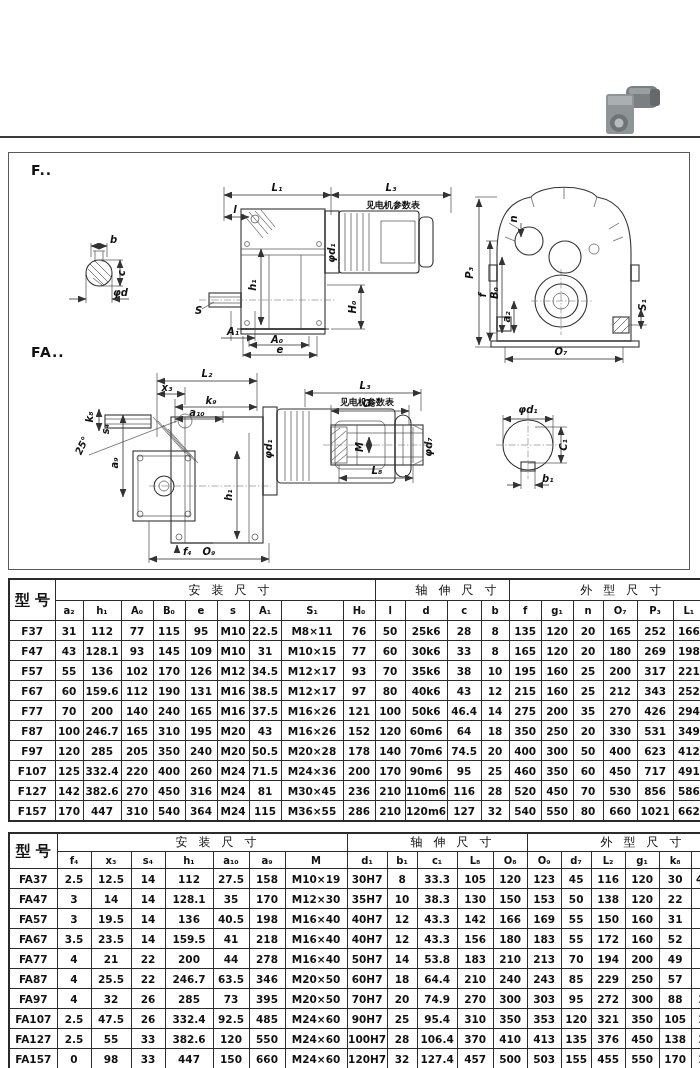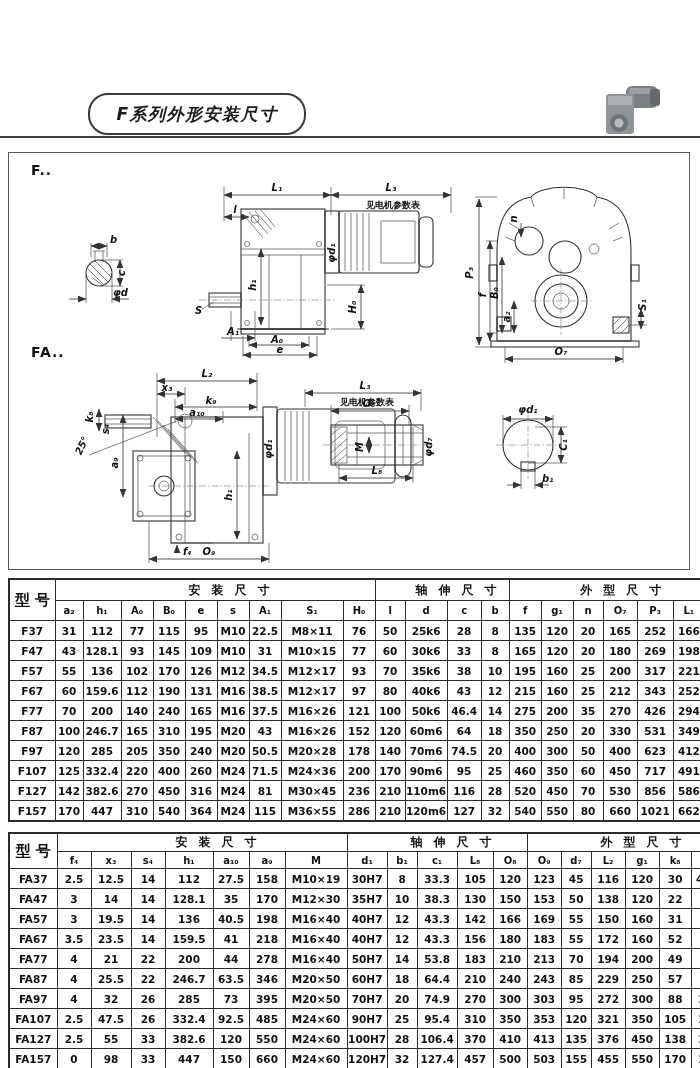--- a/index.html
+++ b/index.html
@@ -19,35 +19,32 @@
   svg text{font:italic 700 10px "DejaVu Sans",sans-serif;fill:#111;}
   svg text.cn{font:700 9px "DejaVu Sans",sans-serif;font-style:normal;}
   svg text.cap{font:700 14px "DejaVu Sans",sans-serif;font-style:normal;letter-spacing:1px;}
   
   table{position:absolute;left:8px;width:684px;border-collapse:collapse;table-layout:fixed;
         border:2px solid #2b2b2b;}
   th,td{border:1px solid #2b2b2b;text-align:center;vertical-align:middle;padding:0;
         overflow:hidden;white-space:nowrap;color:#111;}
   td{font-size:10.5px;font-weight:700;height:19px;}
   th.col-h{font-size:10px;font-weight:700;height:19px;}
-  th.group-h{font-size:12px;font-weight:700;letter-spacing:11px;text-indent:11px;height:20px;padding-left:28px;}
+  th.group-h{font-size:12px;font-weight:400;letter-spacing:11px;text-indent:11px;height:20px;padding-left:28px;}
   th.model-h{font-size:15px;font-weight:700;letter-spacing:5px;text-indent:5px;}
   #table1{top:578px;}
   #table2{top:832px;}
   #table2 th.group-h{height:16px;}
   #table2 th.col-h{height:16px;}
 </style>
 </head>
 <body>
 
 <div class="page">
 
-  <div class="title-pill">
-    <span>F系列外形安装尺寸</span>
-  </div>
 
   <svg class="photo" width="68" height="60" viewBox="0 0 68 60">
     <rect x="30" y="6" width="32" height="22" rx="6" fill="#7b8083"></rect>
     <rect x="33" y="8" width="22" height="6" rx="2" fill="#9aa0a2"></rect>
     <rect x="54" y="9" width="10" height="17" rx="3" fill="#65696c"></rect>
     <rect x="10" y="14" width="28" height="40" rx="3" fill="#8f9496"></rect>
     <rect x="12" y="16" width="24" height="9" fill="#aab0b2"></rect>
     <circle cx="23" cy="43" r="9" fill="#6f7477"></circle>
     <circle cx="23" cy="43" r="4.5" fill="#b7bcbe"></circle>
   </svg>

